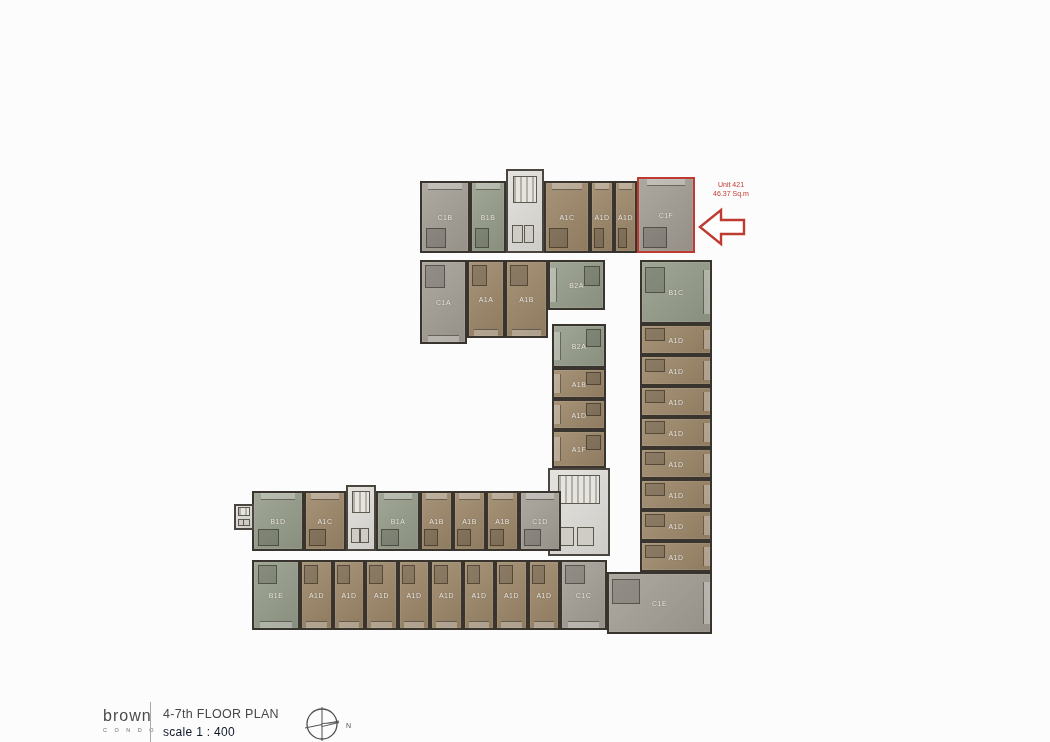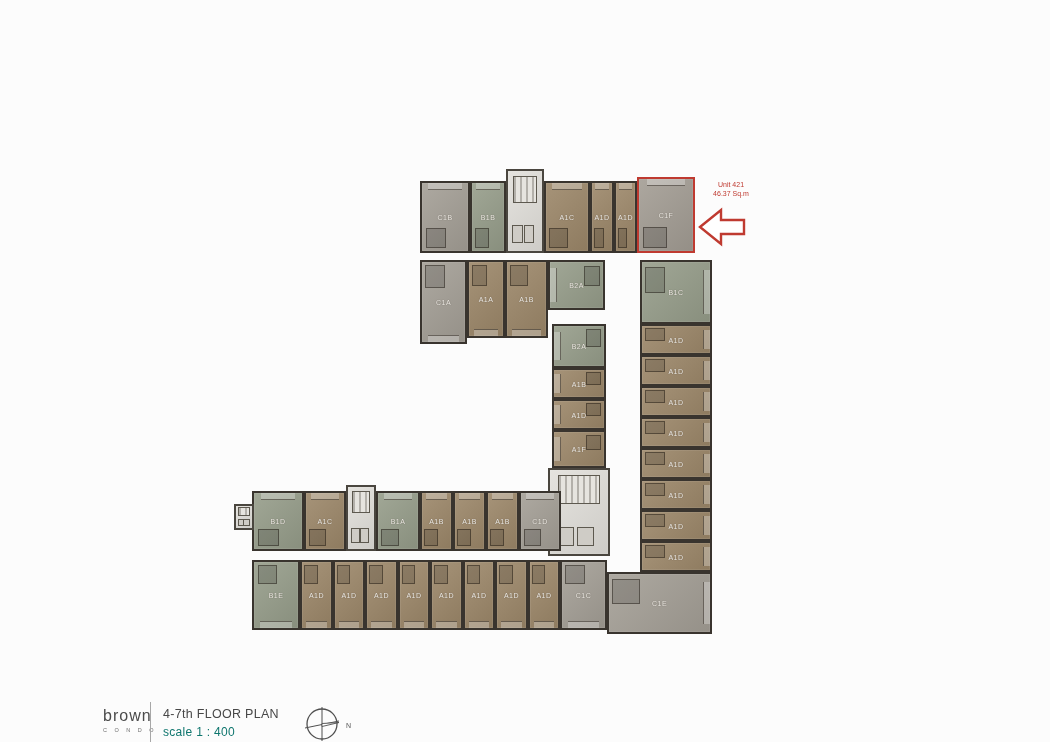--- a/index.html
+++ b/index.html
@@ -60,21 +60,21 @@
   #highlight-arrow{position:absolute;left:697px;top:170px;z-index:9;}
 
   
   #footer{position:absolute;left:0;top:660px;width:1050px;height:60px;color:#4b4b4b;}
   .brand-block{position:absolute;left:103px;top:12px;}
   .brand-name{font-size:16px;letter-spacing:1px;color:#4b4b4b;line-height:1;}
   .brand-sub{font-size:5.5px;letter-spacing:3px;color:#6e6e6e;margin-top:3px;}
   .footer-divider{position:absolute;left:150px;top:6px;width:1px;height:40px;background:#a7a7a7;}
   .title-block{position:absolute;left:163px;top:11px;}
   .plan-title{font-size:12.5px;color:#474747;letter-spacing:.3px;}
-  .plan-scale{font-size:12px;color:#0f766e;margin-top:4px;letter-spacing:.3px;}
+  .plan-scale{font-size:12px;color:#0f172a;margin-top:4px;letter-spacing:.3px;}
   #compass{position:absolute;left:302px;top:6px;}
   .compass-n{position:absolute;left:44px;top:20px;font-size:7px;color:#555;}
 </style>
 </head>
 <body>
 
 <div id="plan-canvas">
 
   <div id="units-layer">
       <div class="unit t-c o-up" style="left: 420px; top: 145px; width: 50px; height: 72px;">

